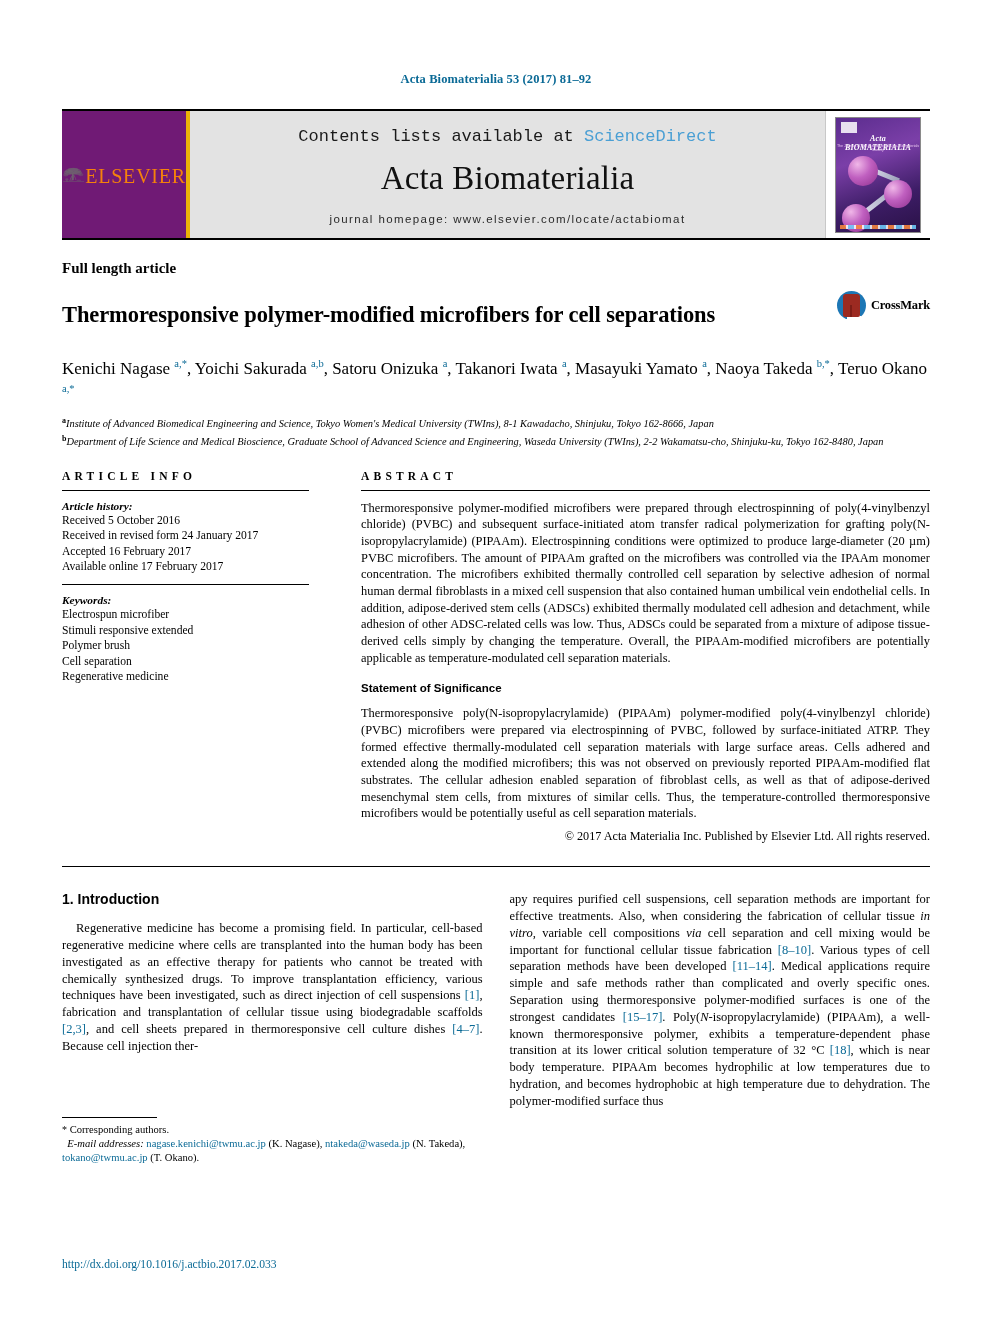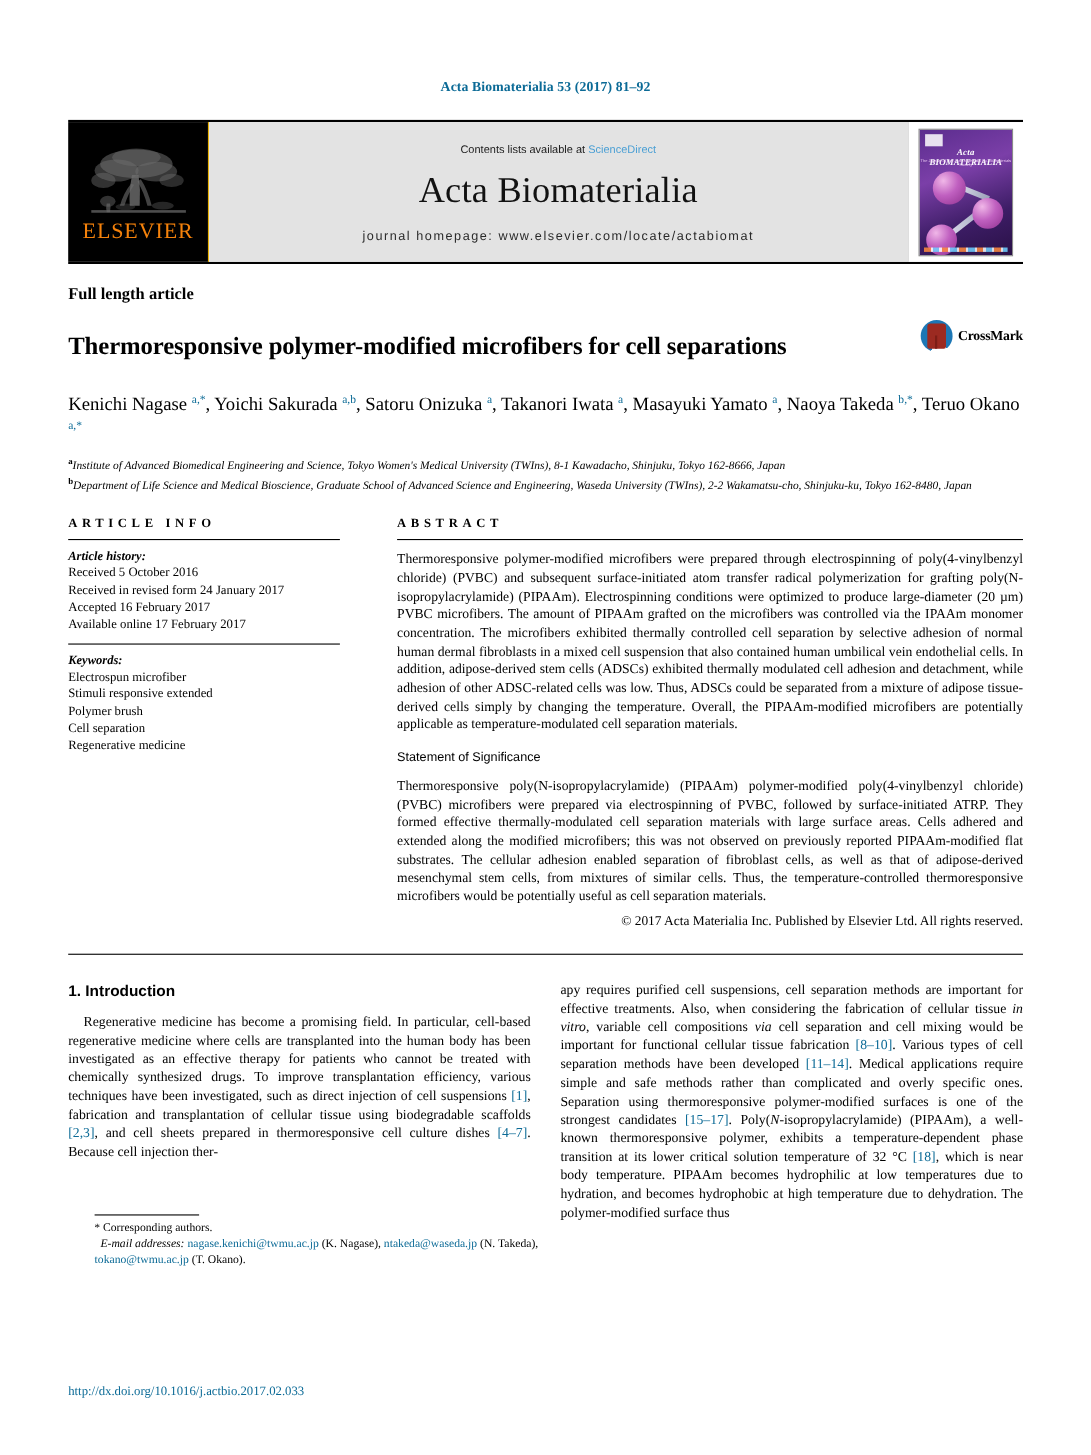--- a/index.html
+++ b/index.html
@@ -30,46 +30,46 @@
     margin-top: 22px;
     display: flex;
     align-items: stretch;
     border-top: 2px solid #000;
     border-bottom: 2px solid #000;
     height: 131px;
     background: #fff;
   }
   .elsevier-cell {
     width: 128px; flex: 0 0 128px;
-    display: flex; flex-direction: column;
+    display: flex; flex-direction: row;
     align-items: center; justify-content: center;
-    background: #000000;
-    border-right: 1px solid #eab308;
+    background: #701a75;
+    border-right: 4px solid #eab308;
     padding: 5px 0 4px;
   }
   .tree-svg { display:block; }
   .elsevier-word {
     color: #f5820b;
     font-family: "Liberation Serif", serif;
     font-size: 20px;
     letter-spacing: .8px;
     line-height: 1;
     margin-top: 1px;
   }
   .banner {
     flex: 1 1 auto;
     background: #e3e3e3;
     display: flex; flex-direction: column;
     align-items: center; justify-content: center;
     gap: 0;
     position: relative;
   }
   .contents-line {
-    font-family: Liberation Sans, sans-serif;
-    font-size: 10px;
+    font-family: Liberation Mono, monospace;
+    font-size: 17px;
     color: #1a1a1a;
     margin-top: 2px;
   }
   .contents-line .sd { color: #4a9fd4; }
   .journal-title {
     font-family: "Liberation Serif", serif;
     font-size: 33px;
     color: #111;
     margin: 14px 0 16px;
     letter-spacing: .2px;
@@ -198,21 +198,21 @@
 
   .abs-p {
     font-size: 12.4px;
     line-height: 1.345;
     text-align: justify;
     font-family: "Liberation Serif", serif;
     margin: 0;
   }
   .sos-head {
     font-family: "Liberation Sans", sans-serif;
-    font-weight: normal;
+    font-weight: bold;
     font-size: 11.5px;
     margin: 16px 0 11px;
   }
   .copyright {
     text-align: right;
     font-size: 12.2px;
     margin-top: 7px;
     font-family: "Liberation Serif", serif;
   }
 
@@ -232,21 +232,21 @@
     line-height: 1.345;
     text-align: justify;
     font-family: "Liberation Serif", serif;
     margin: 0;
     text-indent: 14px;
   }
   .btext.noindent { text-indent: 0; }
   a.ref, .ref { color: #0b6a96; text-decoration: none; }
 
   
-  .footnote-wrap { position: absolute; left: 0; bottom: 14px; width: 100%; margin-left: 24px; }
+  .footnote-wrap { position: absolute; left: 0; bottom: 1px; width: 100%; }
   .fn-rule { width: 95px; border-top: 1px solid #000; margin-bottom: 5px; }
   .fn-text { font-size: 10.6px; line-height: 1.35; font-family: "Liberation Serif", serif; }
   .fn-text .ital { font-style: italic; }
   .fn-star { font-size: 10px; }
 
   
   .page-footer {
     position: absolute; left: 62px; bottom: 52px; width: 430px;
   }
   .doi { color: #0b6a96; font-size: 11.6px; font-family: "Liberation Serif", serif; }

